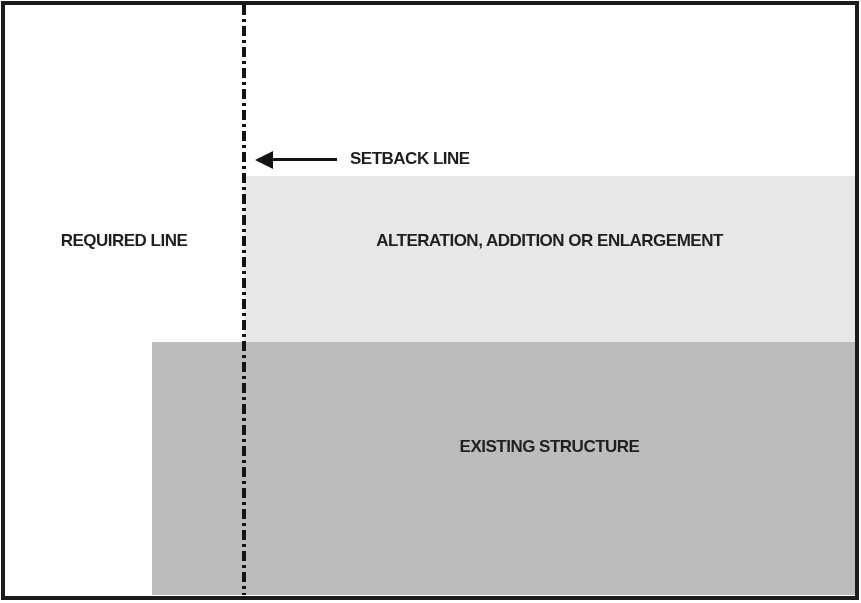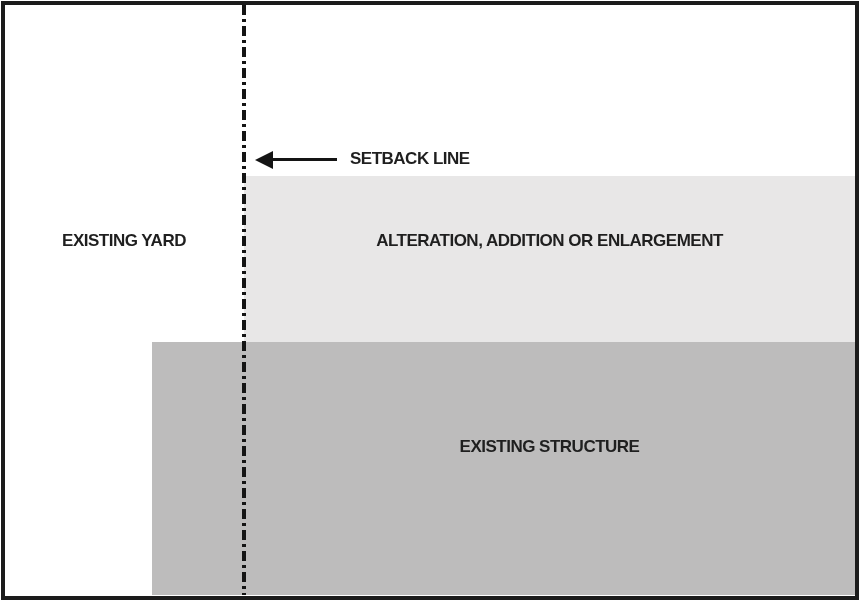--- a/index.html
+++ b/index.html
@@ -122,21 +122,21 @@
 <body>
 
 <div id="canvas">
 
   <div class="region region-alteration" style="background-color: rgb(232, 231, 231);"></div>
 
   <div class="region region-existing" style="background-color: rgb(189, 188, 188);"></div>
 
   <div class="setback-line"></div>
 
-  <div class="label label-required-yard" style="color: rgb(31, 31, 31);">EXISTING YARD</div>
+  <div class="label label-required-yard" style="color: rgb(31, 31, 31);">REQUIRED LINE</div>
 
   <div class="label label-alteration" style="color: rgb(31, 31, 31);">ALTERATION, ADDITION OR ENLARGEMENT</div>
 
   <div class="label label-existing" style="color: rgb(31, 31, 31);">EXISTING STRUCTURE</div>
 
   <div class="arrow">
     <div class="arrow-head"></div>
     <div class="arrow-shaft"></div>
   </div>
 

